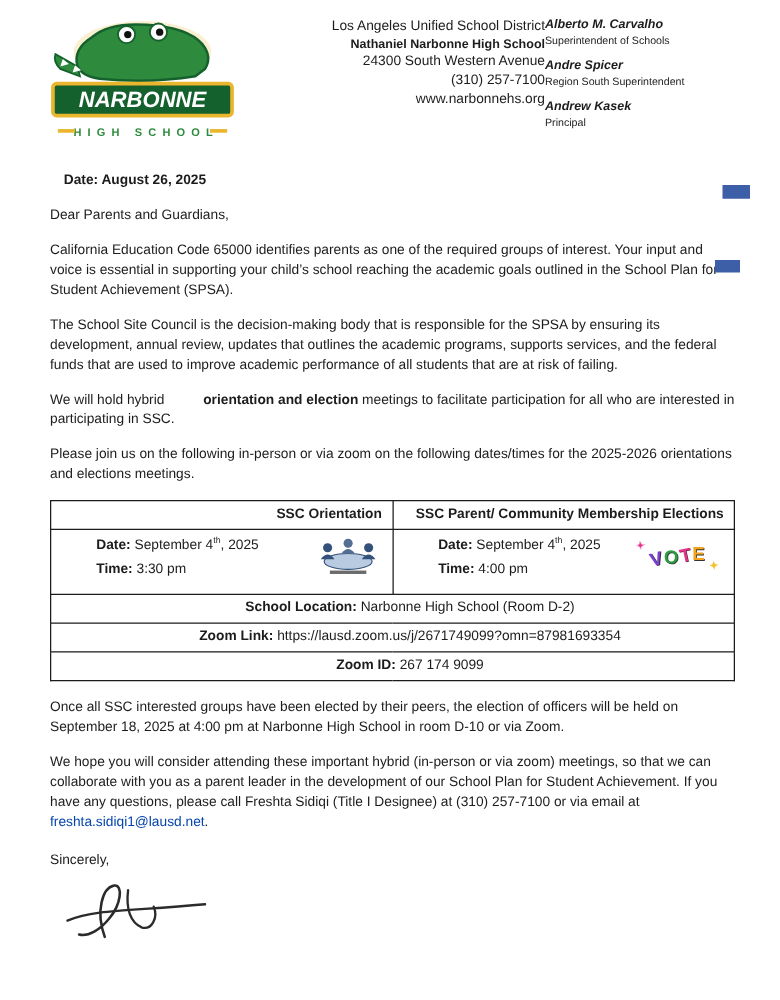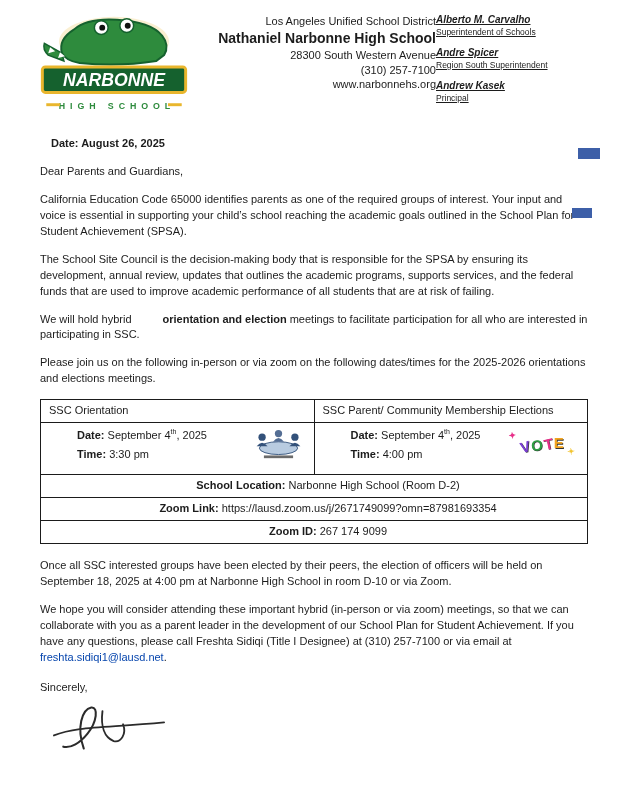--- a/index.html
+++ b/index.html
@@ -14,38 +14,38 @@
     width:624px; height:800px;
     padding:10px 36px 0 40px;
     overflow:hidden;
     background:#fff;
   }
 
   
   .letterhead { display:flex; align-items:flex-start; }
   .logo-box { flex:0 0 150px; }
   .school-info { flex:1; margin-left:12px; padding-top:4px; font-size:11px; line-height:1.35;text-align:right; }
-  .school-info .school { font-weight:bold; font-size:14px; }
+  .school-info .school { font-weight:bold; font-size:10px; }
   .officials { width:152px; padding-top:4px; }
-  .official { margin-bottom:10px;text-decoration:underline; }
+  .official { margin-bottom:10px; }
   .official .name { font-weight:bold; font-style:italic; font-size:10px; line-height:1.25; }
   .official .title { font-size:8.5px; line-height:1.25; color:#222; }
 
   
   .body-text { font-size:11px; line-height:1.45; }
   .date-line { font-weight:bold; margin:16px 0 12px; font-size:11px;padding-left:11px; }
   p.para { margin-bottom:12px; }
   .b { font-weight:bold;padding-left:28px; }
   sup { font-size:7px; vertical-align:super; line-height:0; }
   .email-link { color:#0645ad; cursor:pointer; }
 
   
   table.meet { width:100%; border-collapse:collapse; font-size:11px; margin:2px 0 14px; }
   table.meet th, table.meet td { border:1.6px solid #1b1b1b; padding:3px 8px; }
-  table.meet th { font-size:11px; text-align:left; font-weight:normal; }
+  table.meet th { font-size:11px; text-align:right; font-weight:bold; }
   td.slot { width:50%; vertical-align:top; height:52px; }
   .cell-flex { display:flex; align-items:center; justify-content:space-between; }
   .dt div { line-height:1.7; }
   td.center { text-align:center; line-height:1.45; padding:1px 8px; }
 
   
   .vote-clipart { position:relative; font-weight:bold; font-size:15px; transform:rotate(-7deg); margin-right:14px; letter-spacing:1px; white-space:nowrap; }
   .vote-clipart .vl { display:inline-block; text-shadow:0.6px 0.6px 0 #333; }
   .vl-v { color:#7b3fd4; transform:rotate(-8deg); }
   .vl-o { color:#2e9e44; transform:rotate(6deg); }
@@ -85,21 +85,21 @@
         <text x="75" y="77" text-anchor="middle" font-size="18" font-style="italic" font-weight="bold" fill="#ffffff">NARBONNE</text>
         <text x="78" y="101" text-anchor="middle" font-size="9" font-weight="bold" fill="#2e8b3d" letter-spacing="5">HIGH SCHOOL</text>
         <rect x="6" y="95" width="14" height="3" fill="#e9b62d"></rect>
         <rect x="130" y="95" width="14" height="3" fill="#e9b62d"></rect>
       </svg>
     </div>
 
     <div class="school-info">
       <div class="district">Los Angeles Unified School District</div>
       <div class="school">Nathaniel Narbonne High School</div>
-      <div>28300 South Western Avenue</div>
+      <div>24300 South Western Avenue</div>
       <div>(310) 257-7100</div>
       <div>www.narbonnehs.org</div>
     </div>
 
     <div class="officials">
       <div class="official">
         <div class="name">Alberto M. Carvalho</div>
         <div class="title">Superintendent of Schools</div>
       </div>
       <div class="official">

